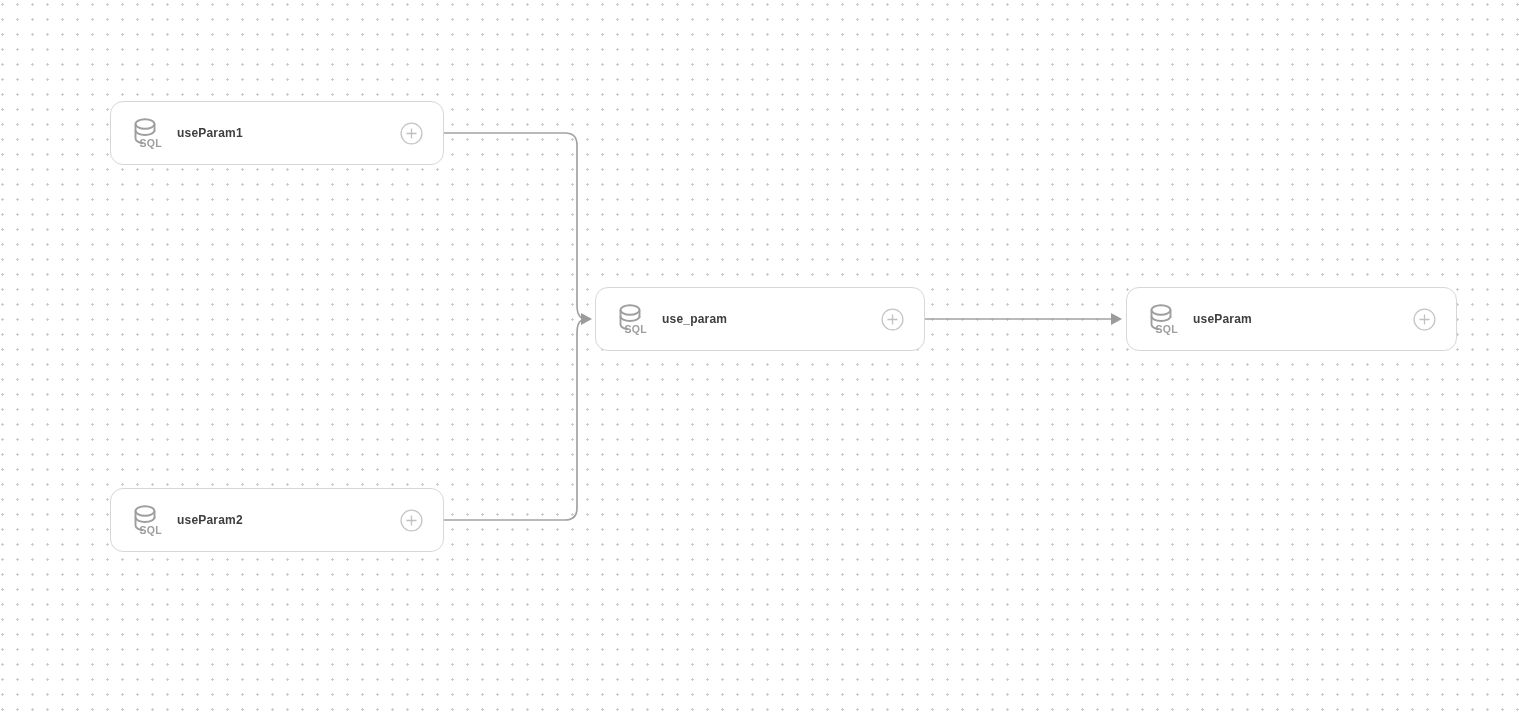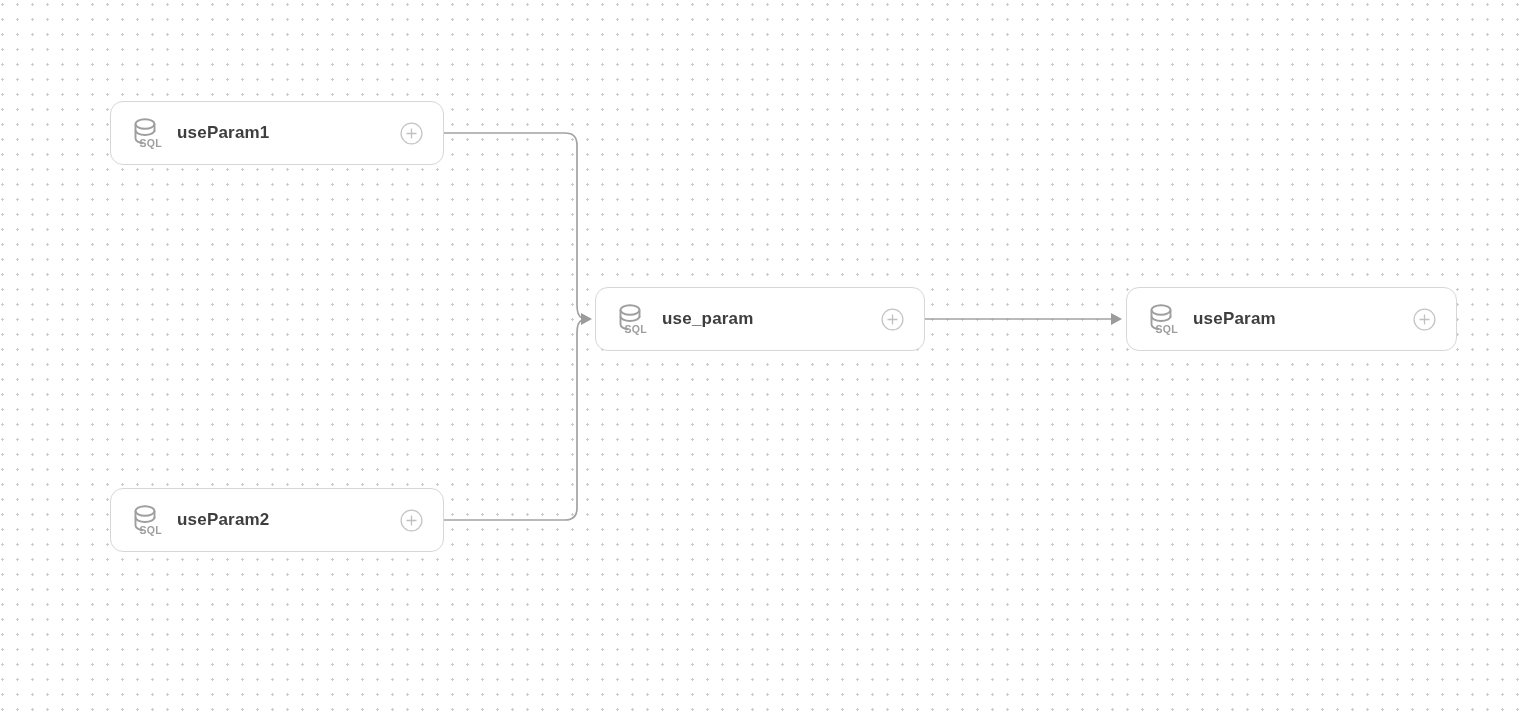--- a/index.html
+++ b/index.html
@@ -47,21 +47,21 @@
     cursor: pointer;
   }
   .node-icon {
     flex: 0 0 auto;
     width: 30px;
     height: 32px;
     margin-right: 15px;
     display: inline-flex;
   }
   .node-label {
-    font-size: 17px;
+    font-size: 12px;
     font-weight: bold;
     color: #3e3e3e;
     letter-spacing: 0.2px;
     white-space: nowrap;
   }
   .node-add {
     margin-left: auto;
     width: 23px;
     height: 23px;
     display: inline-flex;

